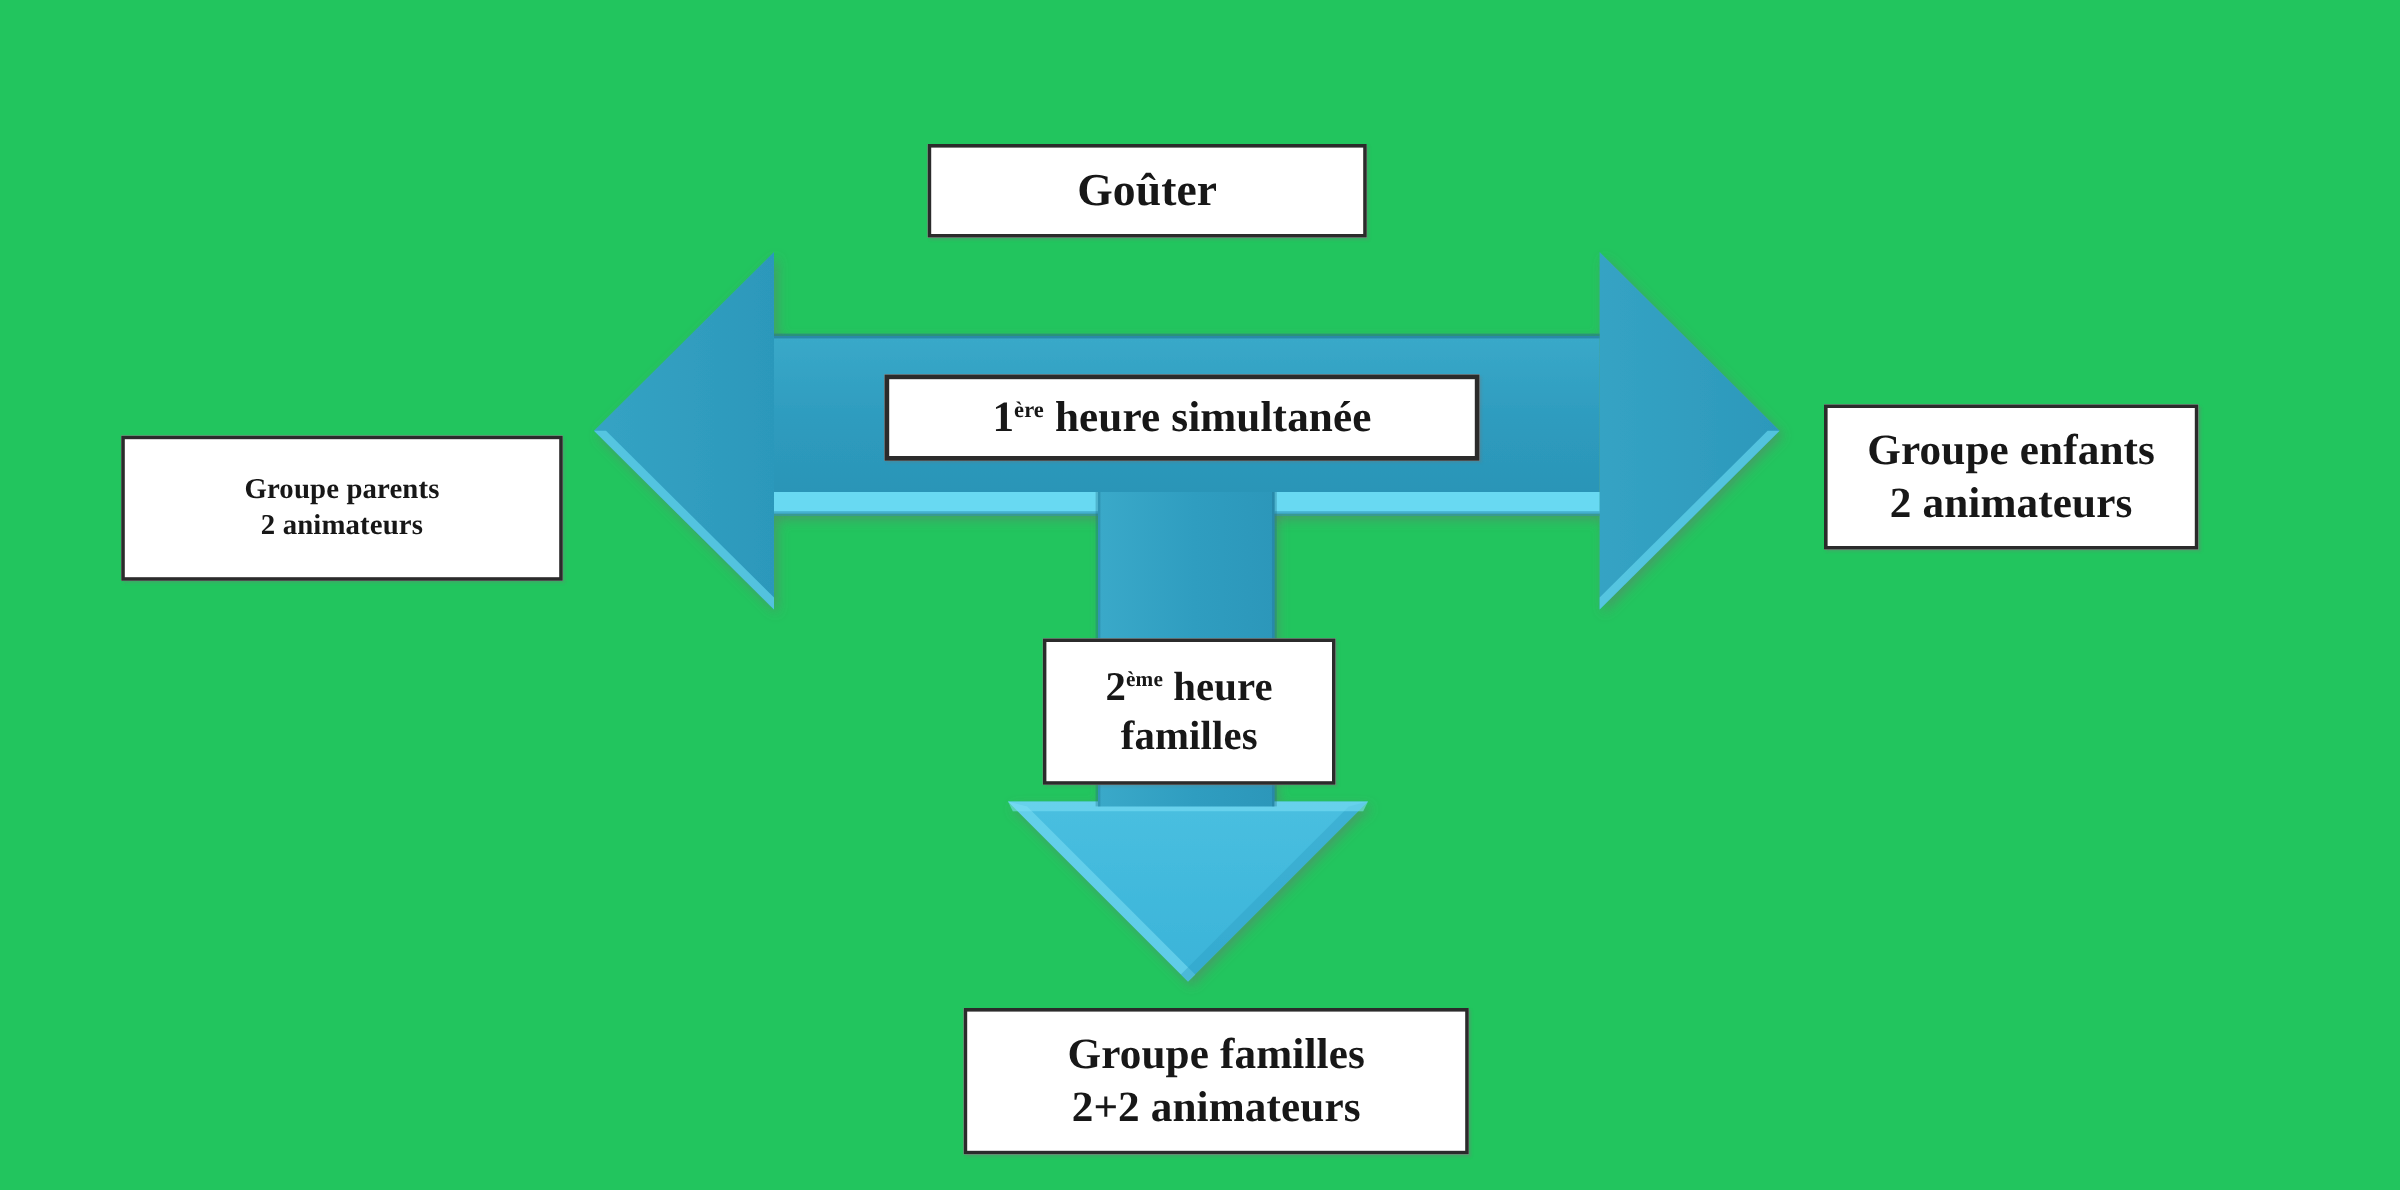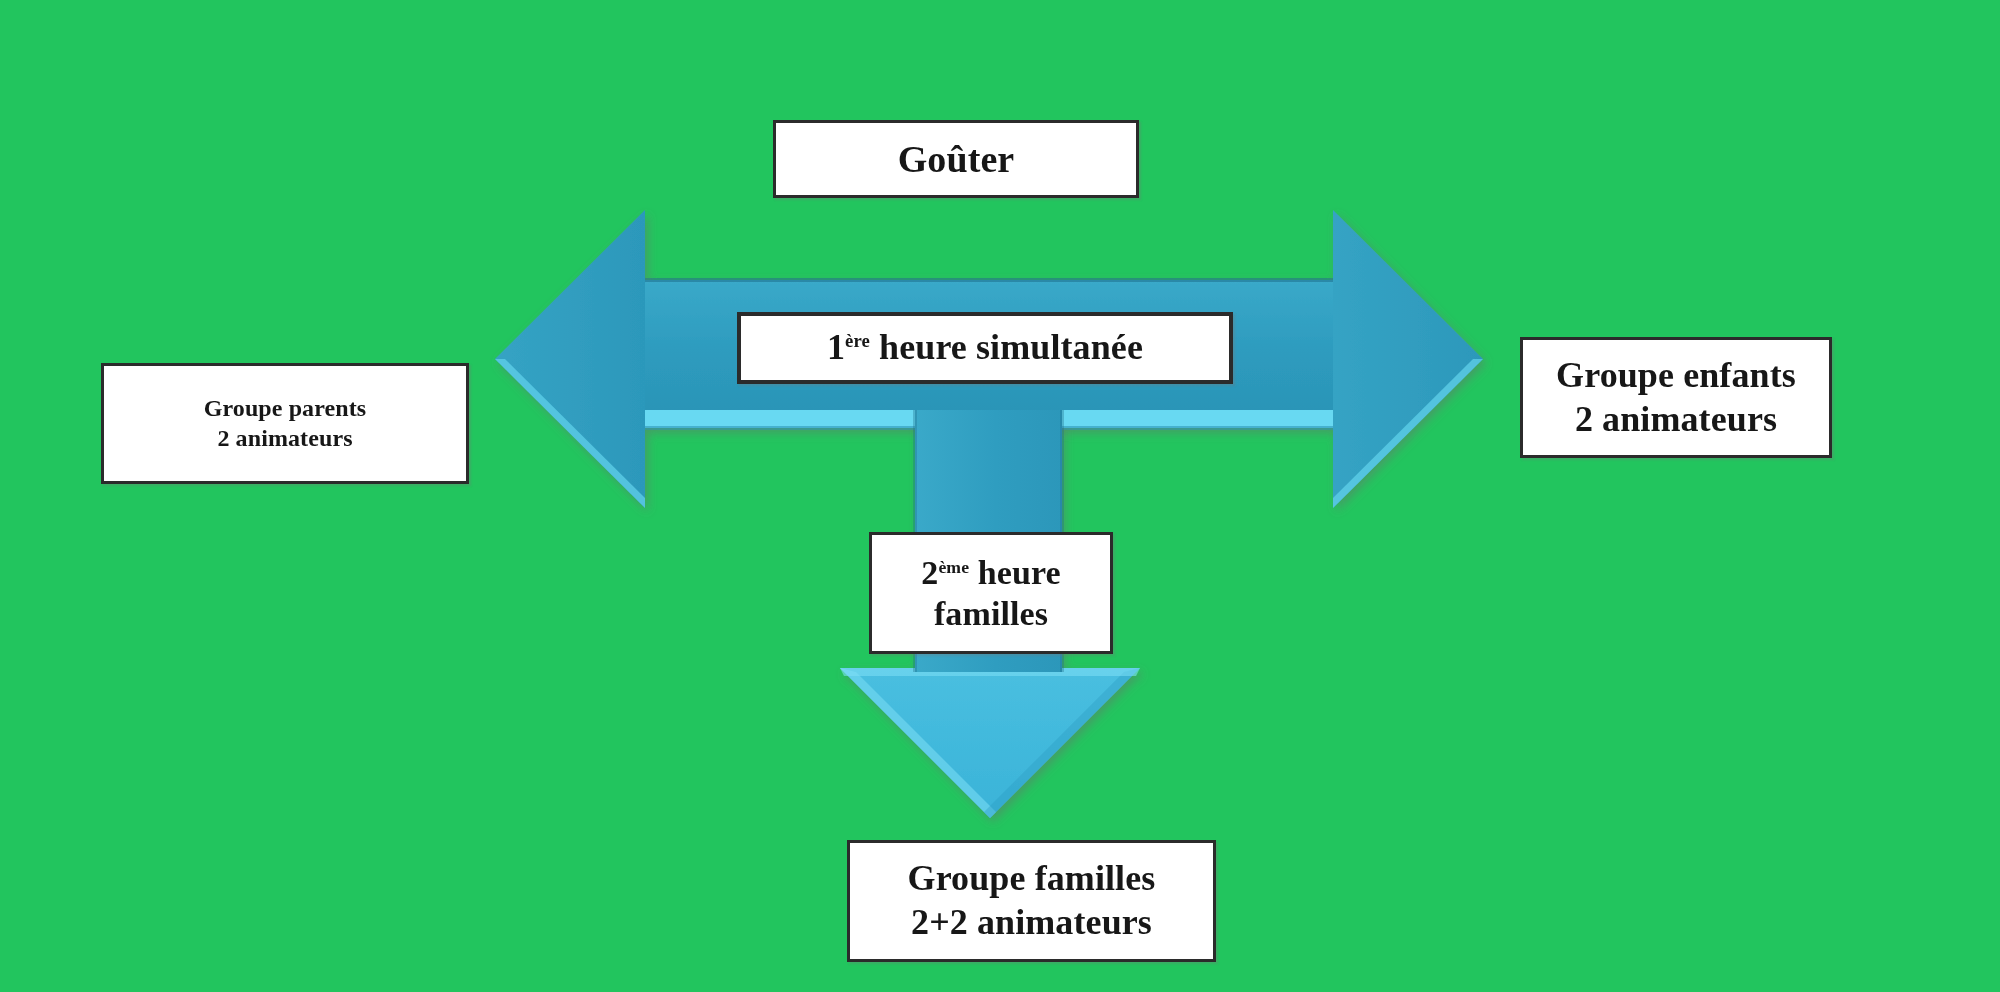--- a/index.html
+++ b/index.html
@@ -79,23 +79,22 @@
 
   #box-deuxieme {
     left: 869px;  top: 508px;
     width: 244px; height: 122px;
     font-size: 34px;
     margin-top: 24px;
   }
 
   #box-familles {
     left: 803px;  top: 840px;
-    width: 369px; height: 122px;
+    width: 421px; height: 122px;
     font-size: 36px;
-    margin-left: 44px;
   }
 
   sup.ord {
     font-size: 0.52em;
     vertical-align: 0.62em;
     line-height: 0;
     font-weight: bold;
   }
 </style>
 </head>

